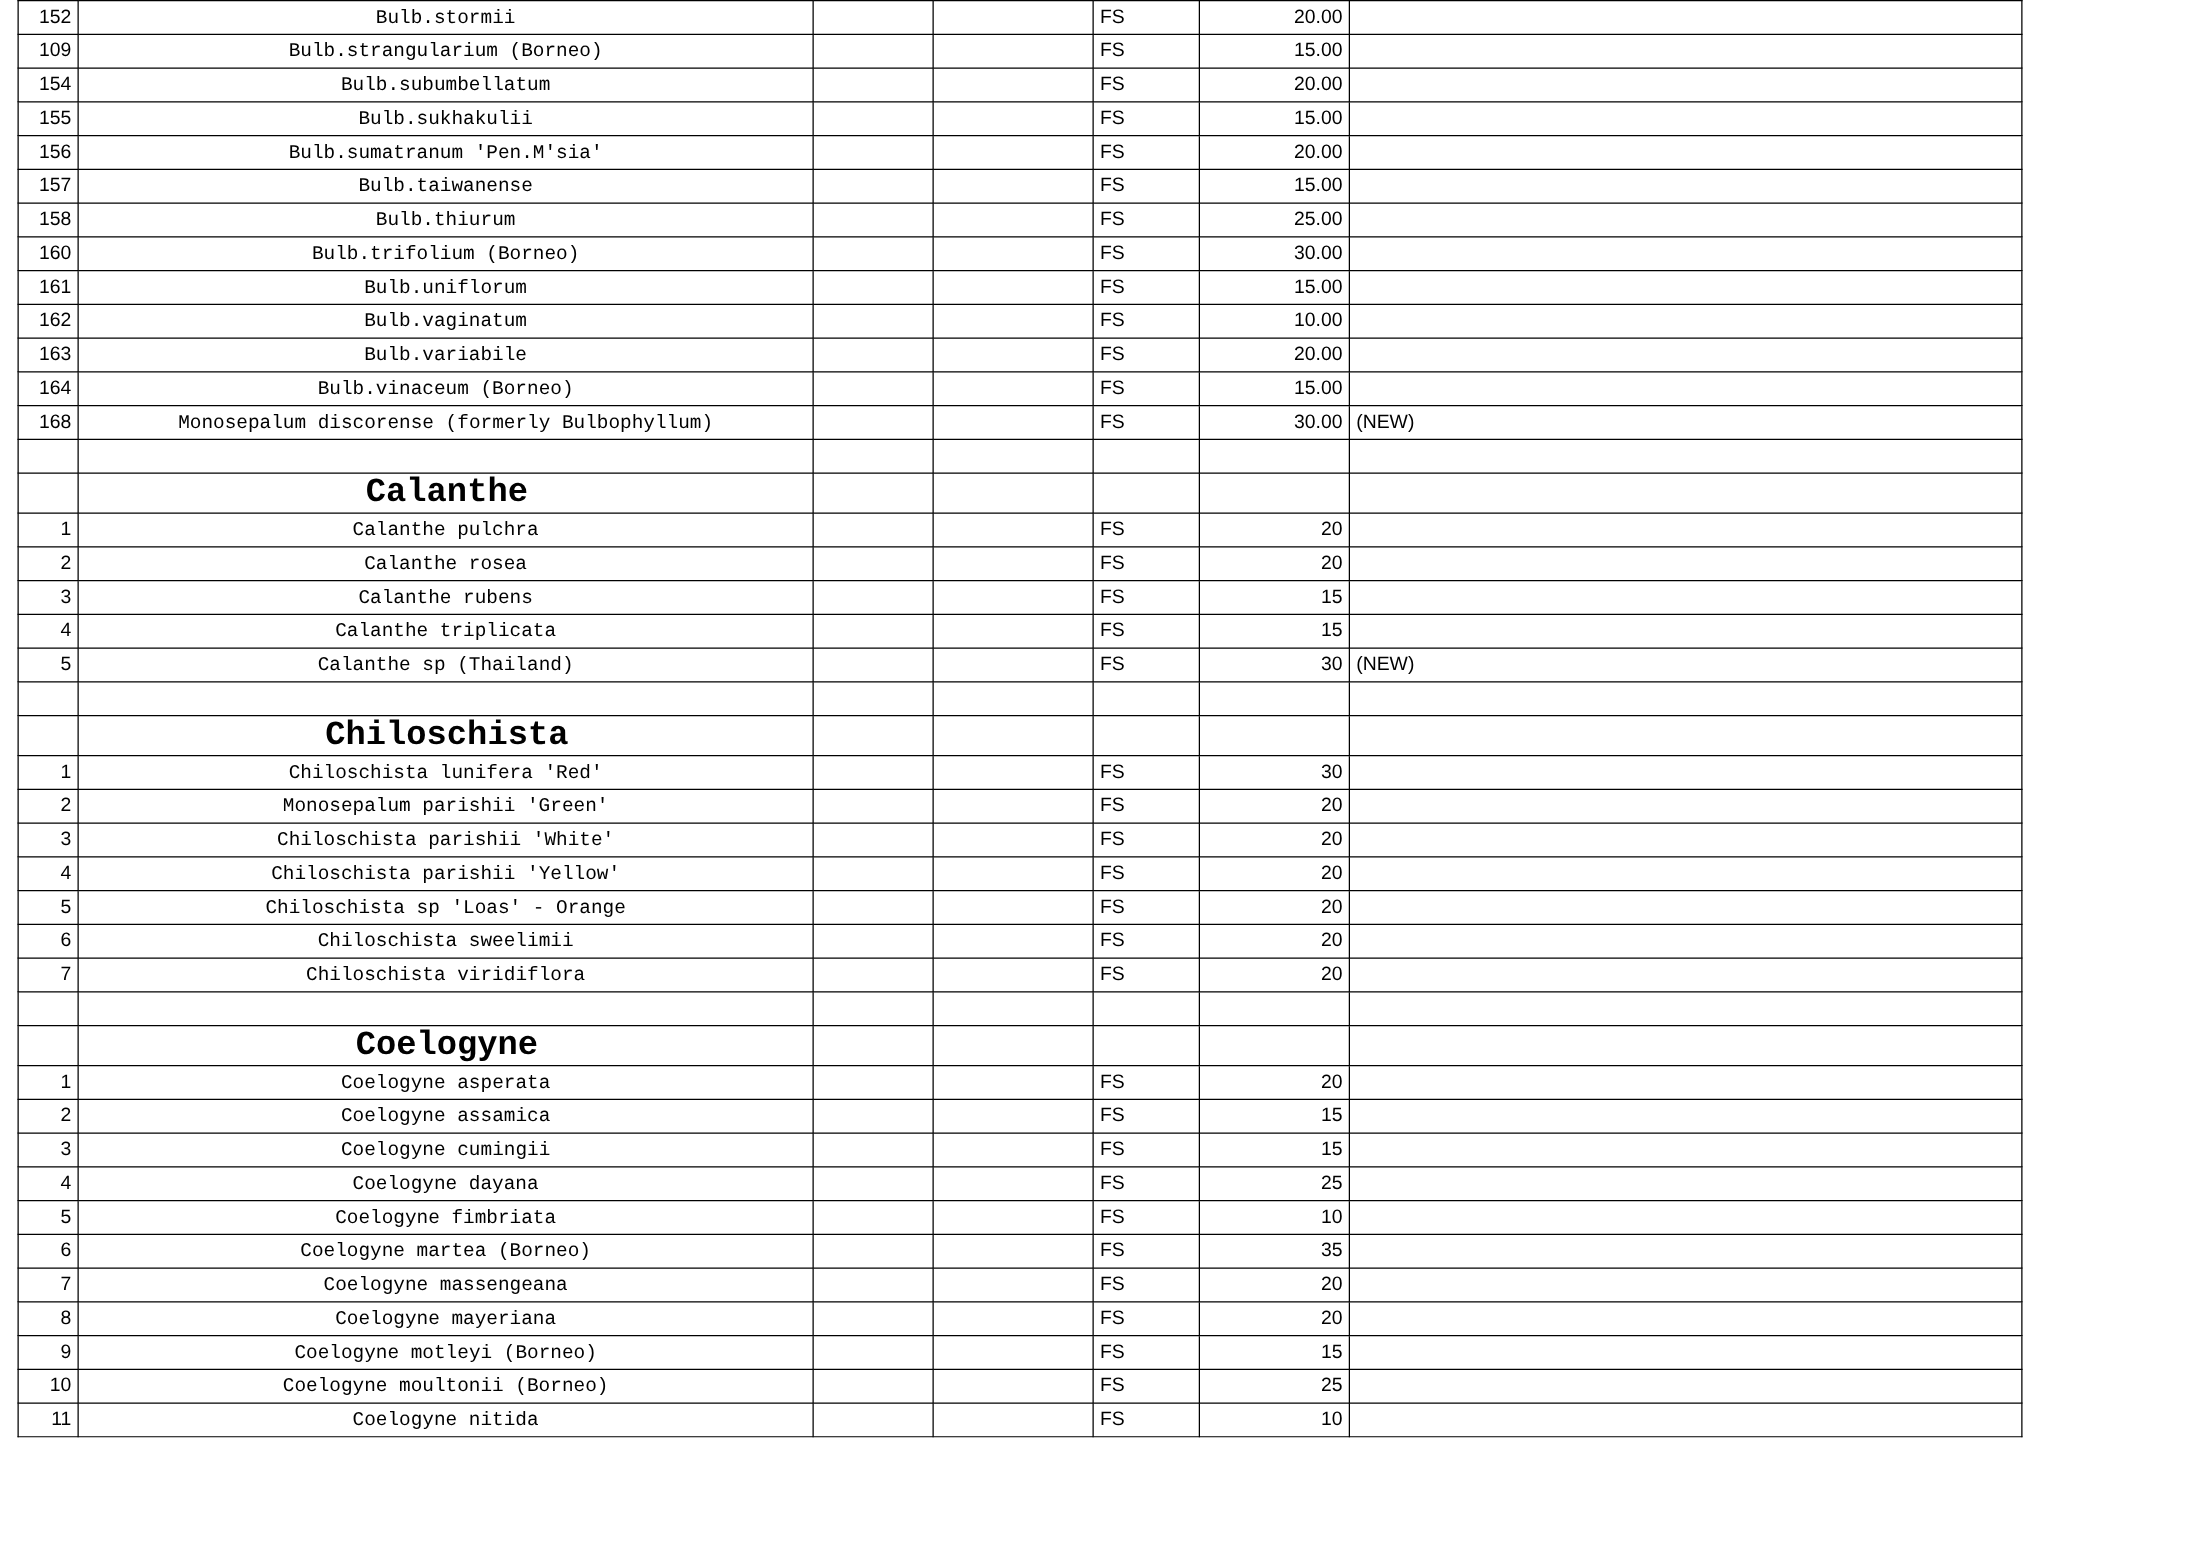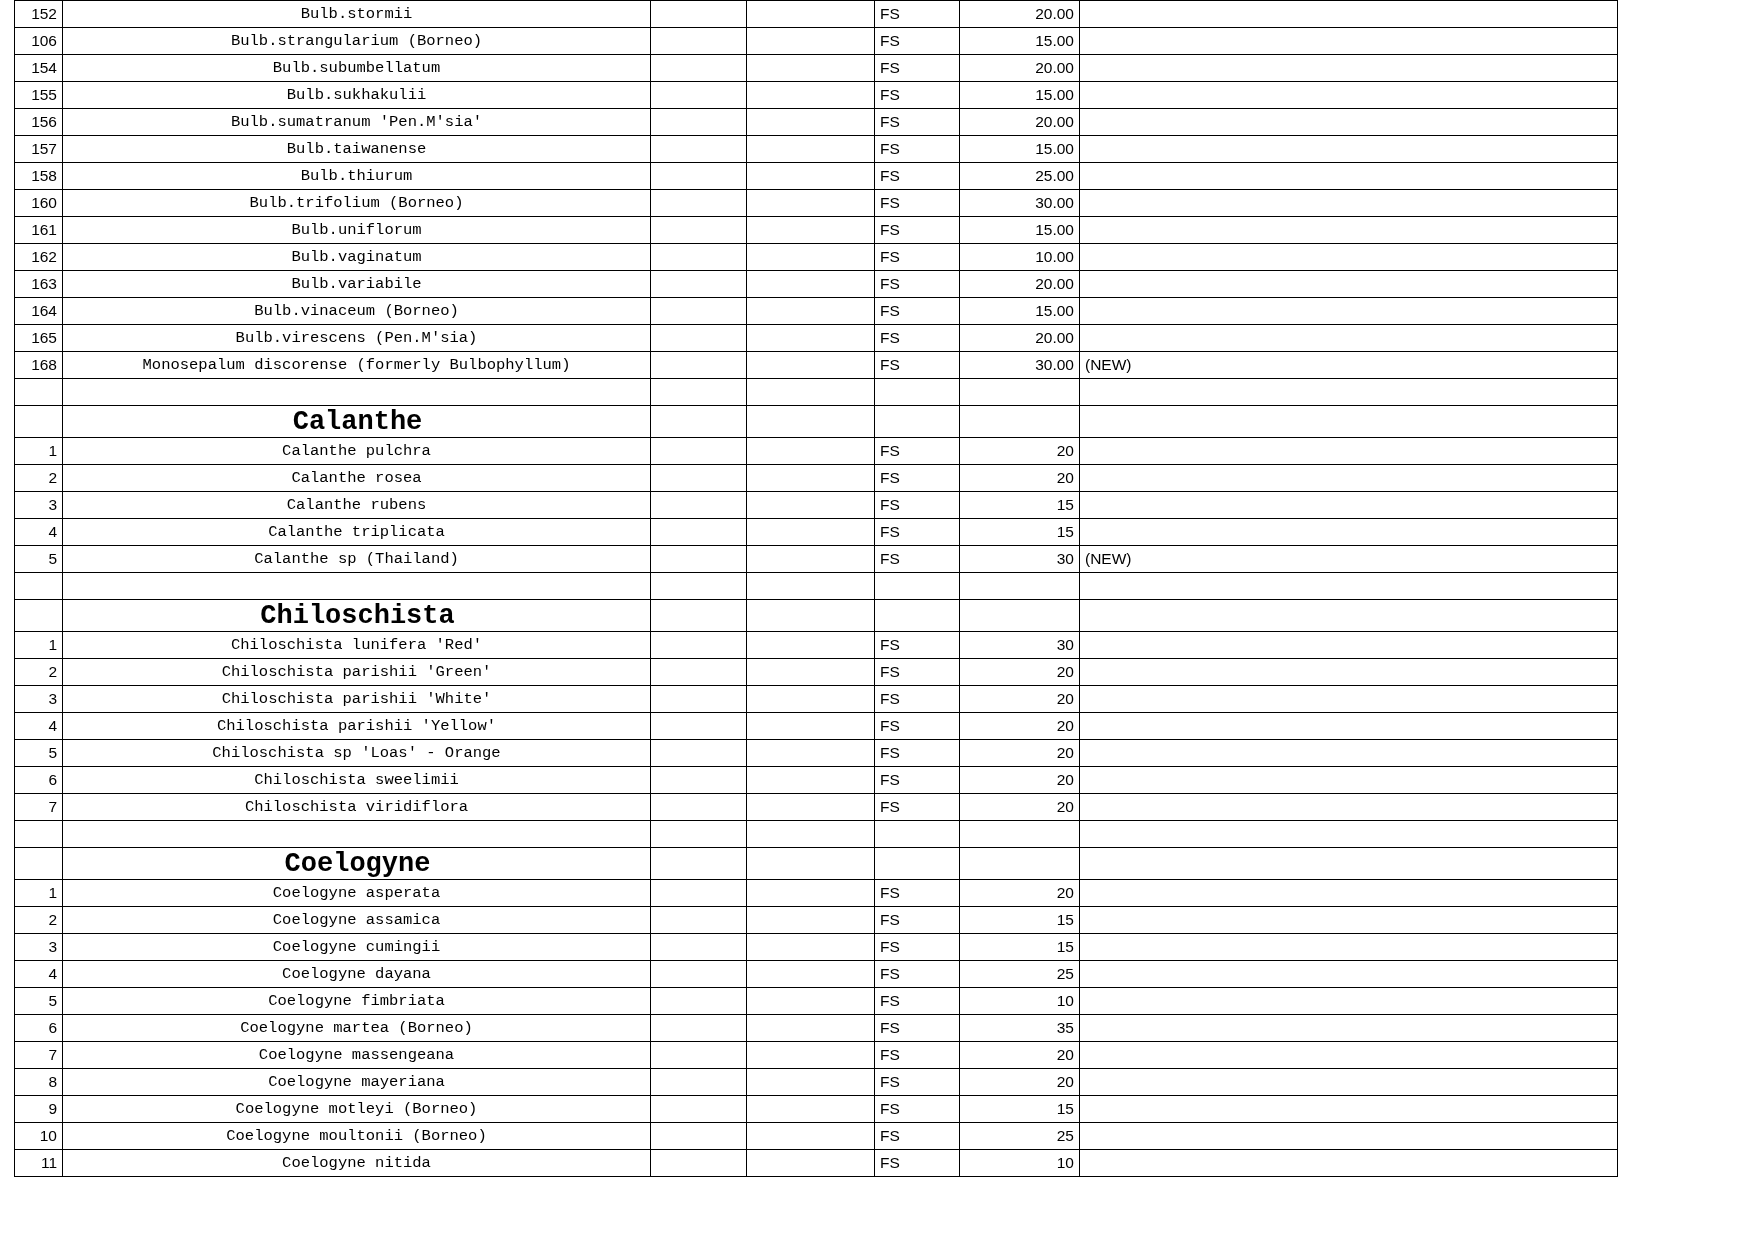--- a/index.html
+++ b/index.html
@@ -77,21 +77,21 @@
         <tr class="item">
           <td class="num">152</td>
           <td class="name">Bulb.stormii</td>
           <td class="blank"></td>
           <td class="blank"></td>
           <td class="size">FS</td>
           <td class="price">20.00</td>
           <td class="note"></td>
         </tr>
         <tr class="item">
-          <td class="num">106</td>
+          <td class="num">109</td>
           <td class="name">Bulb.strangularium (Borneo)</td>
           <td class="blank"></td>
           <td class="blank"></td>
           <td class="size">FS</td>
           <td class="price">15.00</td>
           <td class="note"></td>
         </tr>
         <tr class="item">
           <td class="num">154</td>
           <td class="name">Bulb.subumbellatum</td>
@@ -176,29 +176,20 @@
         <tr class="item">
           <td class="num">164</td>
           <td class="name">Bulb.vinaceum (Borneo)</td>
           <td class="blank"></td>
           <td class="blank"></td>
           <td class="size">FS</td>
           <td class="price">15.00</td>
           <td class="note"></td>
         </tr>
         <tr class="item">
-          <td class="num">165</td>
-          <td class="name">Bulb.virescens (Pen.M'sia)</td>
-          <td class="blank"></td>
-          <td class="blank"></td>
-          <td class="size">FS</td>
-          <td class="price">20.00</td>
-          <td class="note"></td>
-        </tr>
-        <tr class="item">
           <td class="num">168</td>
           <td class="name">Monosepalum discorense (formerly Bulbophyllum)</td>
           <td class="blank"></td>
           <td class="blank"></td>
           <td class="size">FS</td>
           <td class="price">30.00</td>
           <td class="note">(NEW)</td>
         </tr>
         <tr class="spacer">
           <td class="num"></td>
@@ -285,21 +276,21 @@
           <td class="num">1</td>
           <td class="name">Chiloschista lunifera 'Red'</td>
           <td class="blank"></td>
           <td class="blank"></td>
           <td class="size">FS</td>
           <td class="price">30</td>
           <td class="note"></td>
         </tr>
         <tr class="item">
           <td class="num">2</td>
-          <td class="name">Chiloschista parishii 'Green'</td>
+          <td class="name">Monosepalum parishii 'Green'</td>
           <td class="blank"></td>
           <td class="blank"></td>
           <td class="size">FS</td>
           <td class="price">20</td>
           <td class="note"></td>
         </tr>
         <tr class="item">
           <td class="num">3</td>
           <td class="name">Chiloschista parishii 'White'</td>
           <td class="blank"></td>

